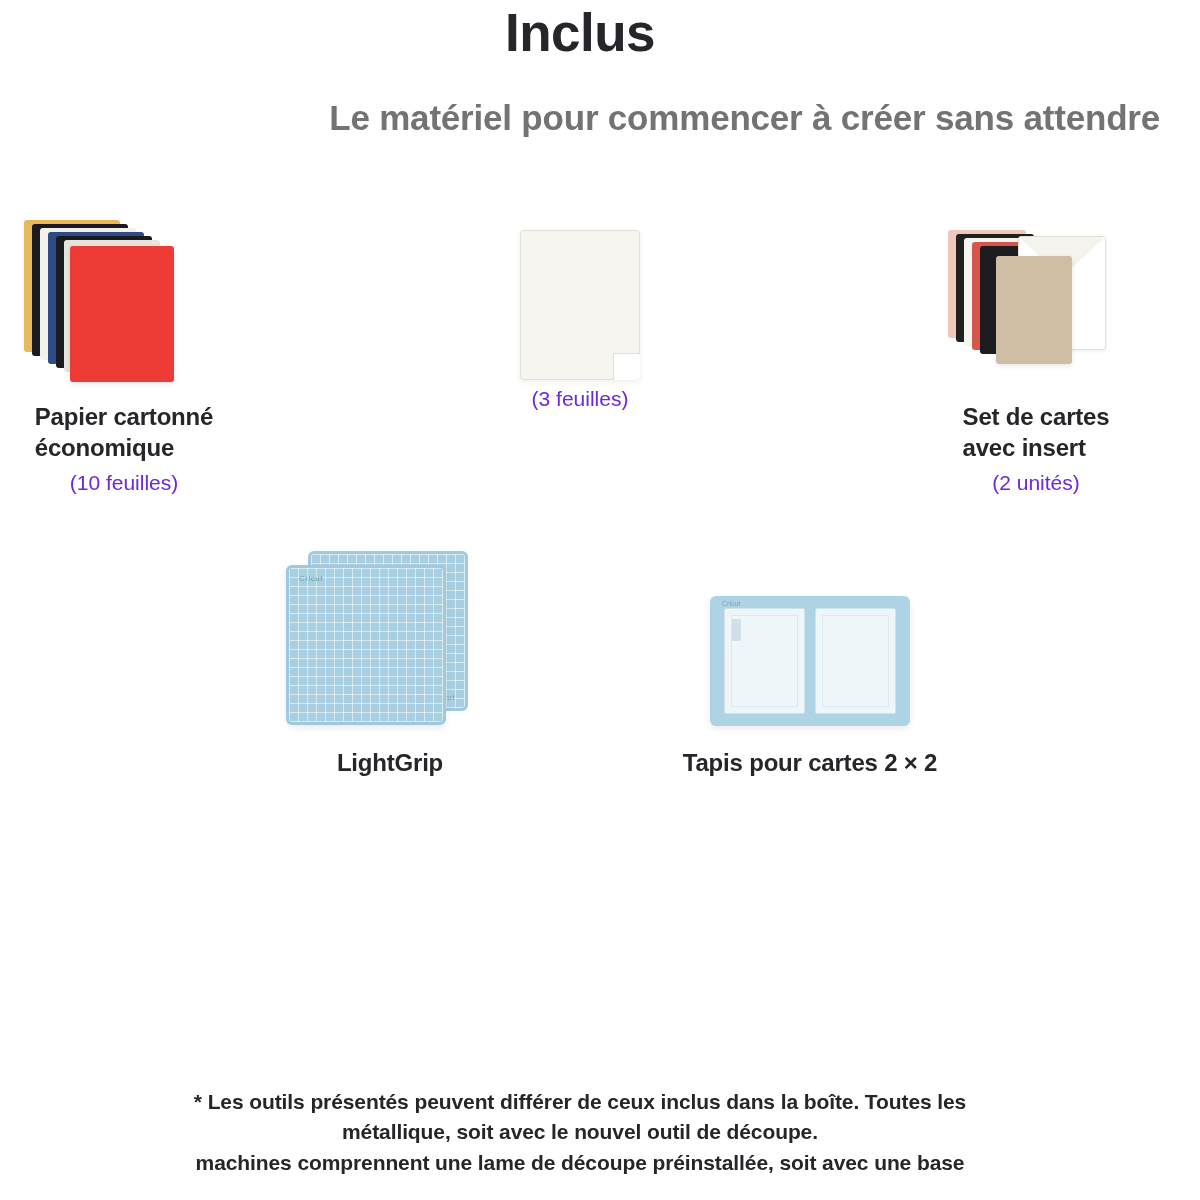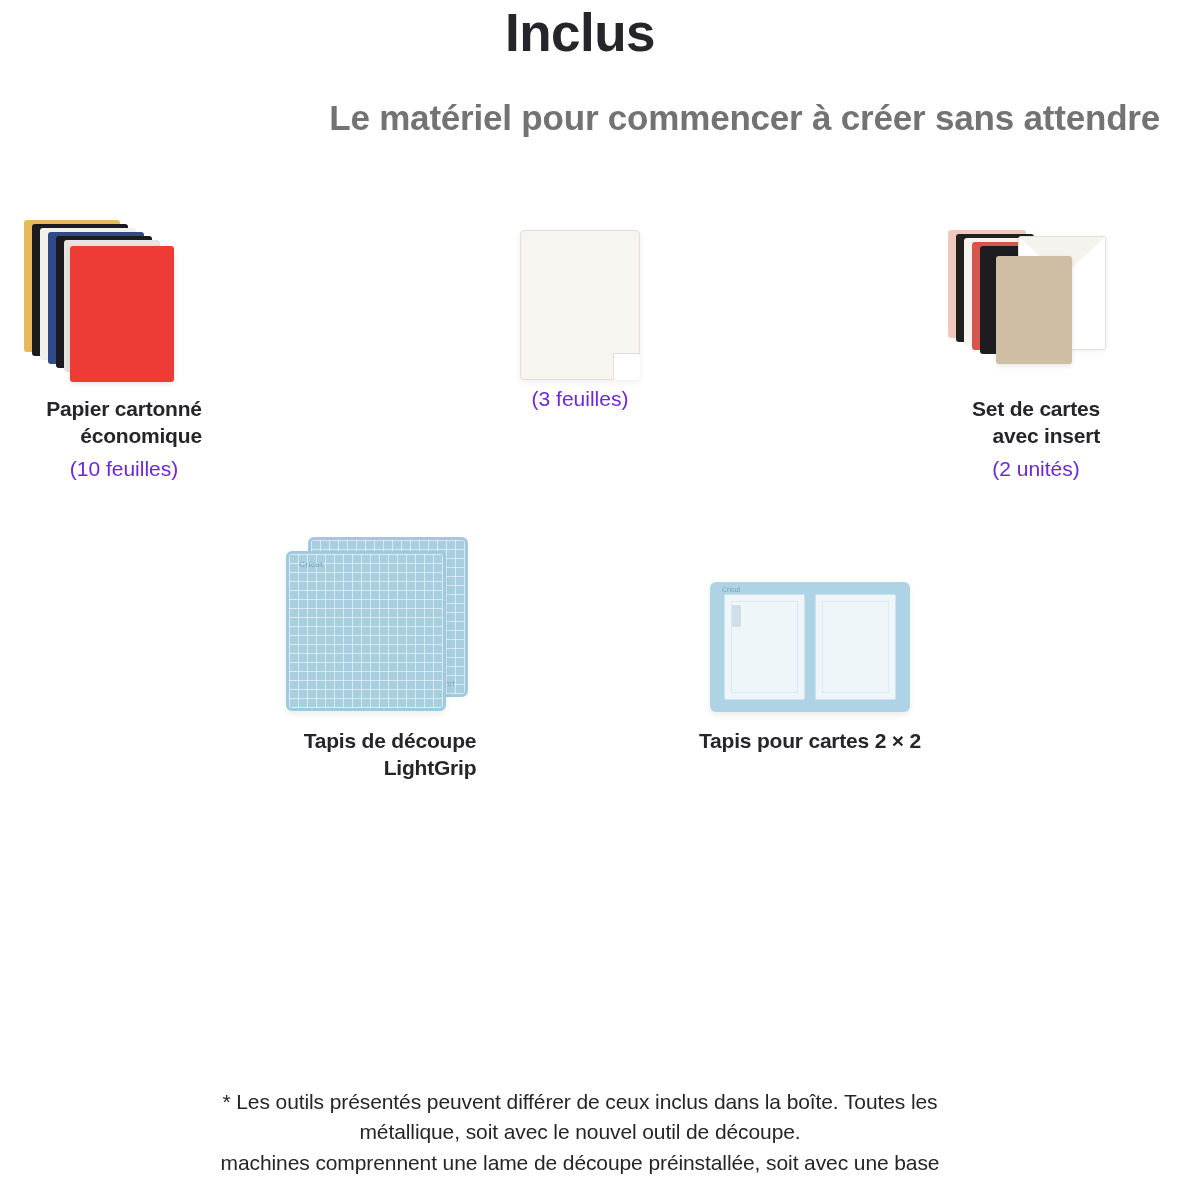--- a/index.html
+++ b/index.html
@@ -71,23 +71,23 @@
     width: 300px;
     position: relative;
     display: flex;
     align-items: flex-end;
     justify-content: center;
   }
   .art-wide {
     height: 190px;
   }
   .caption {
-    margin-top: 16px;
-    text-align: right;
-    font-size: 21px;
+    margin-top: 22px;
+    text-align: left;
+    font-size: 24px;
     font-weight: 700;
     color: #25252a;
     line-height: 1.28;
     letter-spacing: -0.2px;
   }
   .sub-caption {
     margin-top: 6px;
     text-align: center;
     font-size: 21px;
     font-weight: 400;
@@ -260,21 +260,21 @@
   }
 
   
   .footnote {
     position: absolute;
     left: 0;
     right: 0;
     bottom: 22px;
     text-align: center;
     font-size: 21px;
-    font-weight: 400;
+    font-weight: 700;
     color: #25252a;
     line-height: 1.45;
     padding: 0 180px;
     box-sizing: border-box;
     letter-spacing: -0.1px;
   }
 </style>
 </head>
 <body>
 
@@ -339,21 +339,20 @@
         <div class="mats">
           <div class="mat back">
             <span class="mat-logo br">Cricut</span>
           </div>
           <div class="mat front">
             <span class="mat-logo">Cricut</span>
           </div>
         </div>
       </div>
       <div class="caption">
-        <div>Tapis de découpe</div>
         <div>LightGrip</div>
       </div>
     </div>
 
     <div class="item">
       <div class="art art-wide">
         <div class="cardmat">
           <span class="cardmat-label">Cricut</span>
           <div class="cardmat-pane">
             <div class="cardmat-tick"></div>

